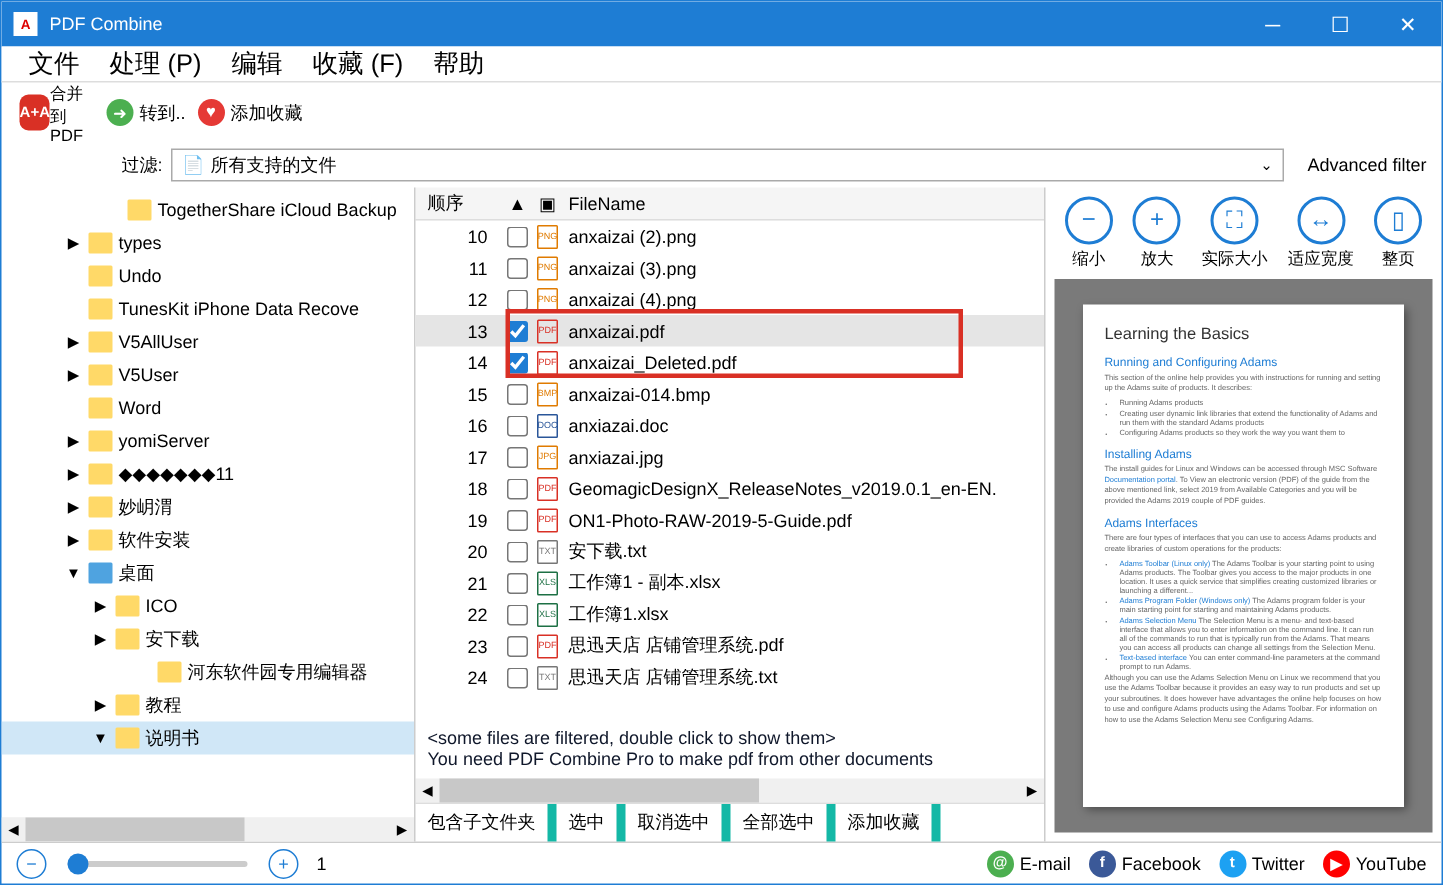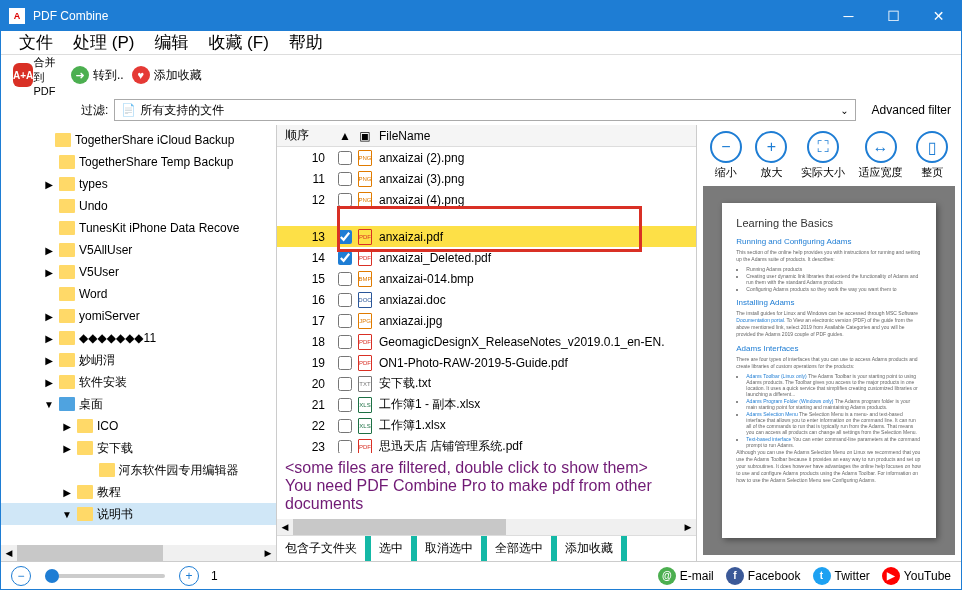--- a/index.html
+++ b/index.html
@@ -45,36 +45,36 @@
 .tree-scrollh-btn { width: 16px; height: 16px; background: #f0f0f0; display: flex; align-items: center; justify-content: center; font-size: 9px; }
 
 .filelist { flex: 1; display: flex; flex-direction: column; border-right: 1px solid #ccc; }
 .filelist-header { height: 22px; background: #f5f5f5; border-bottom: 1px solid #ddd; display: flex; align-items: center; font-size: 12px; }
 .fh-col1 { width: 58px; padding-left: 8px; }
 .fh-col2 { width: 20px; text-align: center; }
 .fh-col3 { width: 20px; text-align: center; }
 .fh-col4 { flex: 1; padding-left: 4px; }
 .filelist-body { flex: 1; overflow: auto; font-size: 12px; position: relative; }
 .file-row { display: flex; align-items: center; height: 21px; }
-.file-row.selected { background: #fde047; margin-top: 16px; }
+.file-row.selected { background: #e5e5e5; }
 .fr-num { width: 58px; text-align: right; padding-right: 10px; }
 .fr-check { width: 20px; display: flex; justify-content: center; }
 .fr-check input { width: 14px; height: 14px; accent-color: #1e7dd4; }
 .fr-icon { width: 20px; display: flex; justify-content: center; }
 .file-icon { width: 14px; height: 16px; border: 1px solid #999; border-radius: 1px; display: flex; align-items: center; justify-content: center; font-size: 6px; }
 .file-icon.png { border-color: #e07b00; color: #e07b00; }
 .file-icon.pdf { border-color: #d93025; color: #d93025; }
 .file-icon.bmp { border-color: #e07b00; color: #e07b00; }
 .file-icon.doc { border-color: #2a5699; color: #2a5699; }
 .file-icon.jpg { border-color: #e07b00; color: #e07b00; }
 .file-icon.txt { border-color: #777; color: #777; }
 .file-icon.xlsx { border-color: #1d7044; color: #1d7044; }
 .fr-name { flex: 1; padding-left: 4px; white-space: nowrap; overflow: hidden; }
 .highlight-box { position: absolute; border: 3px solid #d93025; pointer-events: none; }
-.filelist-hint { padding: 6px 8px; font-size: 16px; color: #701a75; }
+.filelist-hint { padding: 6px 8px; font-size: 12px; color: #0f172a; }
 .filelist-scrollh { height: 16px; background: #f0f0f0; display: flex; }
 .fsh-btn { width: 16px; display: flex; align-items: center; justify-content: center; font-size: 9px; }
 .fsh-track { flex: 1; position: relative; }
 .fsh-thumb { position: absolute; left: 0; width: 55%; height: 100%; background: #c8c8c8; }
 .filelist-footer { height: 26px; display: flex; align-items: center; font-size: 12px; border-top: 1px solid #ddd; }
 .ff-item { padding: 0 8px; border-right: 6px solid #14b8a6; height: 100%; display: flex; align-items: center; }
 
 .preview { width: 264px; display: flex; flex-direction: column; padding: 6px; }
 .preview-toolbar { display: flex; justify-content: space-around; margin-bottom: 6px; }
 .pv-btn { display: flex; flex-direction: column; align-items: center; font-size: 11px; gap: 2px; }
@@ -145,29 +145,24 @@
     <span>📄</span>
     <span>所有支持的文件</span>
     <span class="filterbar-dropdown-arrow">⌄</span>
   </div>
   <div class="filterbar-adv">Advanced filter</div>
 </div>
 
 <div class="main">
   <div class="sidebar">
     <div class="tree" id="tree">
-        <div class="tree-item" style="padding-left: 38px;">
+        <div class="tree-item" style="padding-left: 38px; margin-left: 30px;">
           <span class="tree-caret"></span>
           <span class="tree-icon folder-yellow"></span>
           <span>TogetherShare iCloud Backup</span>
-        </div>
-        <div class="tree-item" style="padding-left: 42px;">
-          <span class="tree-caret"></span>
-          <span class="tree-icon folder-yellow"></span>
-          <span>TogetherShare Temp Backup</span>
         </div>
         <div class="tree-item" style="padding-left: 42px;">
           <span class="tree-caret">▶</span>
           <span class="tree-icon folder-yellow"></span>
           <span>types</span>
         </div>
         <div class="tree-item" style="padding-left: 42px;">
           <span class="tree-caret"></span>
           <span class="tree-icon folder-yellow"></span>
           <span>Undo</span>
@@ -220,21 +215,21 @@
         <div class="tree-item" style="padding-left: 60px;">
           <span class="tree-caret">▶</span>
           <span class="tree-icon folder-yellow"></span>
           <span>ICO</span>
         </div>
         <div class="tree-item" style="padding-left: 60px;">
           <span class="tree-caret">▶</span>
           <span class="tree-icon folder-yellow"></span>
           <span>安下载</span>
         </div>
-        <div class="tree-item" style="padding-left: 44px; justify-content: center;">
+        <div class="tree-item" style="padding-left: 88px;">
           <span class="tree-caret"></span>
           <span class="tree-icon folder-yellow"></span>
           <span>河东软件园专用编辑器</span>
         </div>
         <div class="tree-item" style="padding-left: 60px;">
           <span class="tree-caret">▶</span>
           <span class="tree-icon folder-yellow"></span>
           <span>教程</span>
         </div>
         <div class="tree-item selected" style="padding-left: 60px;">

